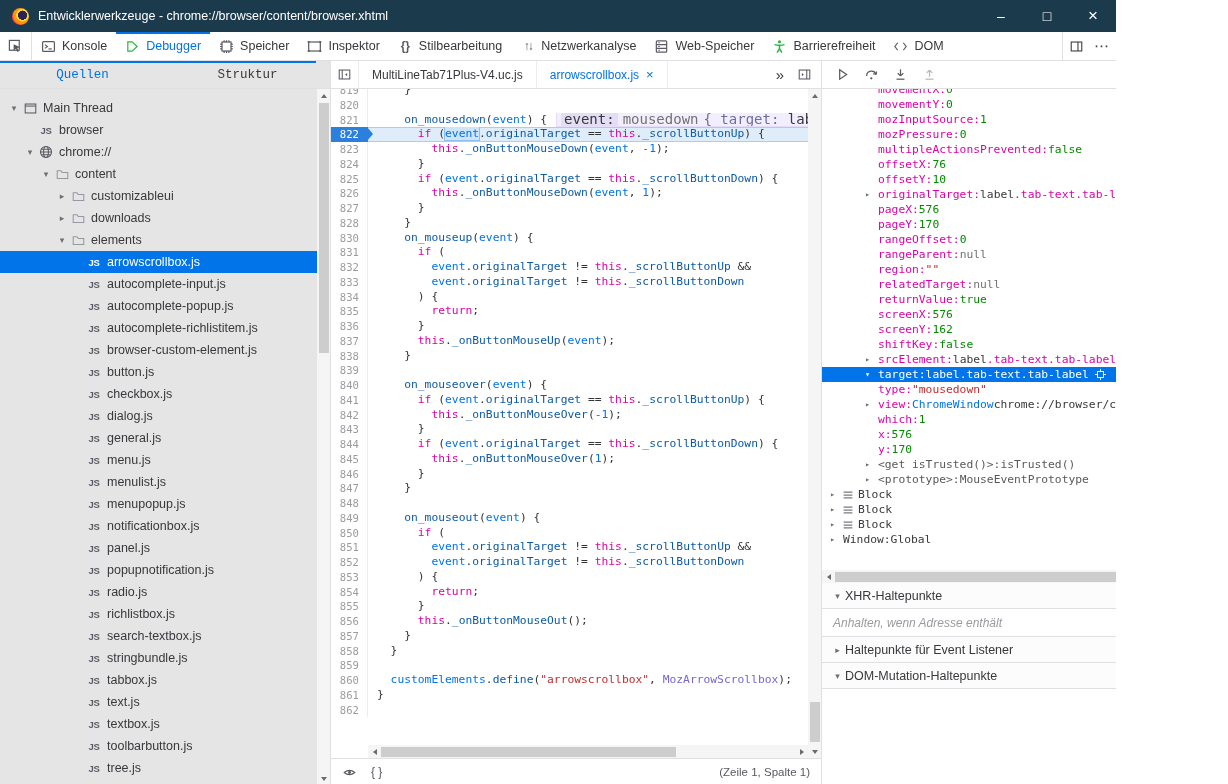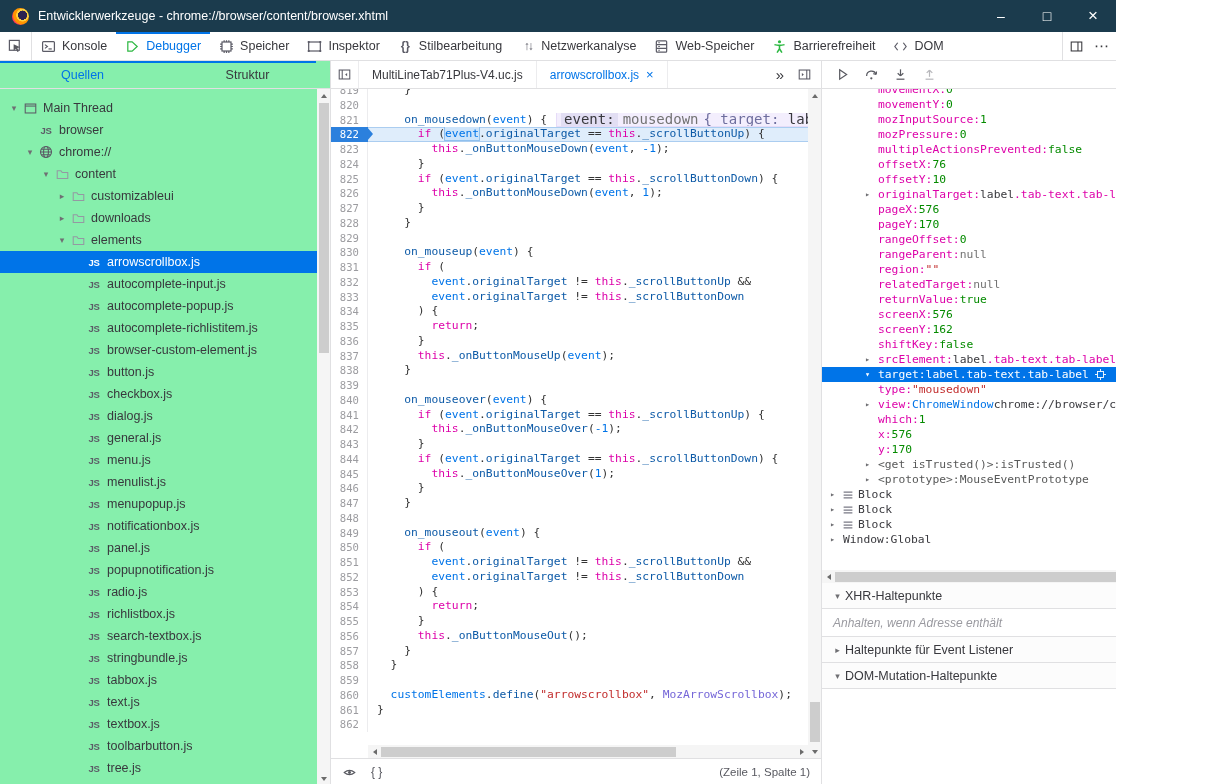--- a/index.html
+++ b/index.html
@@ -1,16 +1,16 @@
 <!DOCTYPE html>
 <html><head>
 <meta charset="utf-8">
 <style>
   html,body{margin:0;padding:0;background:#fff;}
-  .app{width:1116px;height:784px;position:relative;overflow:hidden;background:#86efac;
+  .app{width:1116px;height:784px;position:relative;overflow:hidden;background:#e5e5e5;
        font-family:"Liberation Sans",sans-serif;-webkit-font-smoothing:antialiased;}
   
   .titlebar{height:32px;background:#1b3b4d;display:flex;align-items:center;color:#fff;font-size:12.5px;}
   .ff-icon{width:17px;height:17px;margin:0 9px 0 12px;border-radius:50%;flex:none;
     background:radial-gradient(circle at 62% 42%, #2b2250 0 31%, #ffd23e 33% 42%, #ff9500 46% 62%, #ff3b57 70% 100%);}
   .win-title{white-space:nowrap;}
   .win-controls{margin-left:auto;display:flex;height:100%;}
   .win-btn{width:46px;height:100%;display:flex;align-items:center;justify-content:center;font-size:14px;color:#fff;}
   .win-btn.close{font-size:17px;}
   
@@ -24,21 +24,21 @@
   .tb-right{margin-left:auto;display:flex;align-items:center;border-left:1px solid #e0e0e2;padding:0 6px;gap:10px;color:#5b5b66;}
   .menu-dots{font-size:15px;letter-spacing:1px;color:#38383d;}
   
   .main{display:flex;height:724px;align-items:stretch;}
   .col-left{width:330px;flex:none;border-right:1px solid #e0e0e2;display:flex;flex-direction:column;min-width:0;}
   .col-mid{width:490px;flex:none;border-right:1px solid #e0e0e2;display:flex;flex-direction:column;min-width:0;}
   .col-right{width:407px;flex:none;display:flex;flex-direction:column;min-width:0;position:relative;}
   
   .panel-tabs{height:27px;flex:none;border-bottom:1px solid #e0e0e2;display:flex;position:relative;}
   .panel-tabs::before{content:"";position:absolute;top:0;left:0;width:316px;height:2px;background:#0074e8;}
-  .left-tab{flex:1;display:flex;align-items:center;justify-content:center;font-size:12.5px;color:#38383d;}
+  .left-tab{flex:1;display:flex;align-items:center;justify-content:center;font-size:12.5px;color:#38383d;font-family:Liberation Mono, monospace;}
   .left-tab.active{color:#0074e8;}
   
   .tree-wrap{flex:1;position:relative;overflow:hidden;padding-top:8px;}
   .tree-row{height:22px;display:flex;align-items:center;font-size:12.5px;color:#38383d;white-space:nowrap;}
   .tree-row.selected{background:#0074e8;color:#fff;}
   .tw{width:12px;flex:none;font-size:9px;color:#6f6f73;text-align:center;}
   .tree-row.selected .tw{color:#fff;}
   .t-ic{width:20px;flex:none;display:flex;align-items:center;justify-content:center;}
   .js-ic{font-size:9.5px;font-weight:bold;color:#5b5b66;letter-spacing:-.3px;}
   .tree-row.selected .js-ic{color:#fff;}
@@ -582,24 +582,20 @@
             </div>
             <div class="code-row">
               <span class="gutter">827</span>
               <span class="code-text"><span class="tk-sp">      }</span></span>
             </div>
             <div class="code-row">
               <span class="gutter">828</span>
               <span class="code-text"><span class="tk-sp">    }</span></span>
             </div>
             <div class="code-row">
-              <span class="gutter">829</span>
-              <span class="code-text"></span>
-            </div>
-            <div class="code-row">
               <span class="gutter">830</span>
               <span class="code-text"><span class="tk-sp">    </span><span class="tk-fn">on_mouseup</span><span class="tk-sp">(</span><span class="tk-vr">event</span><span class="tk-sp">) {</span></span>
             </div>
             <div class="code-row">
               <span class="gutter">831</span>
               <span class="code-text"><span class="tk-sp">      </span><span class="tk-kw">if</span><span class="tk-sp"> (</span></span>
             </div>
             <div class="code-row">
               <span class="gutter">832</span>
               <span class="code-text"><span class="tk-sp">        </span><span class="tk-vr">event</span><span class="tk-sp">.</span><span class="tk-fn">originalTarget</span><span class="tk-sp"> != </span><span class="tk-kw">this</span><span class="tk-sp">.</span><span class="tk-fn">_scrollButtonUp</span><span class="tk-sp"> &amp;&amp;</span></span>

